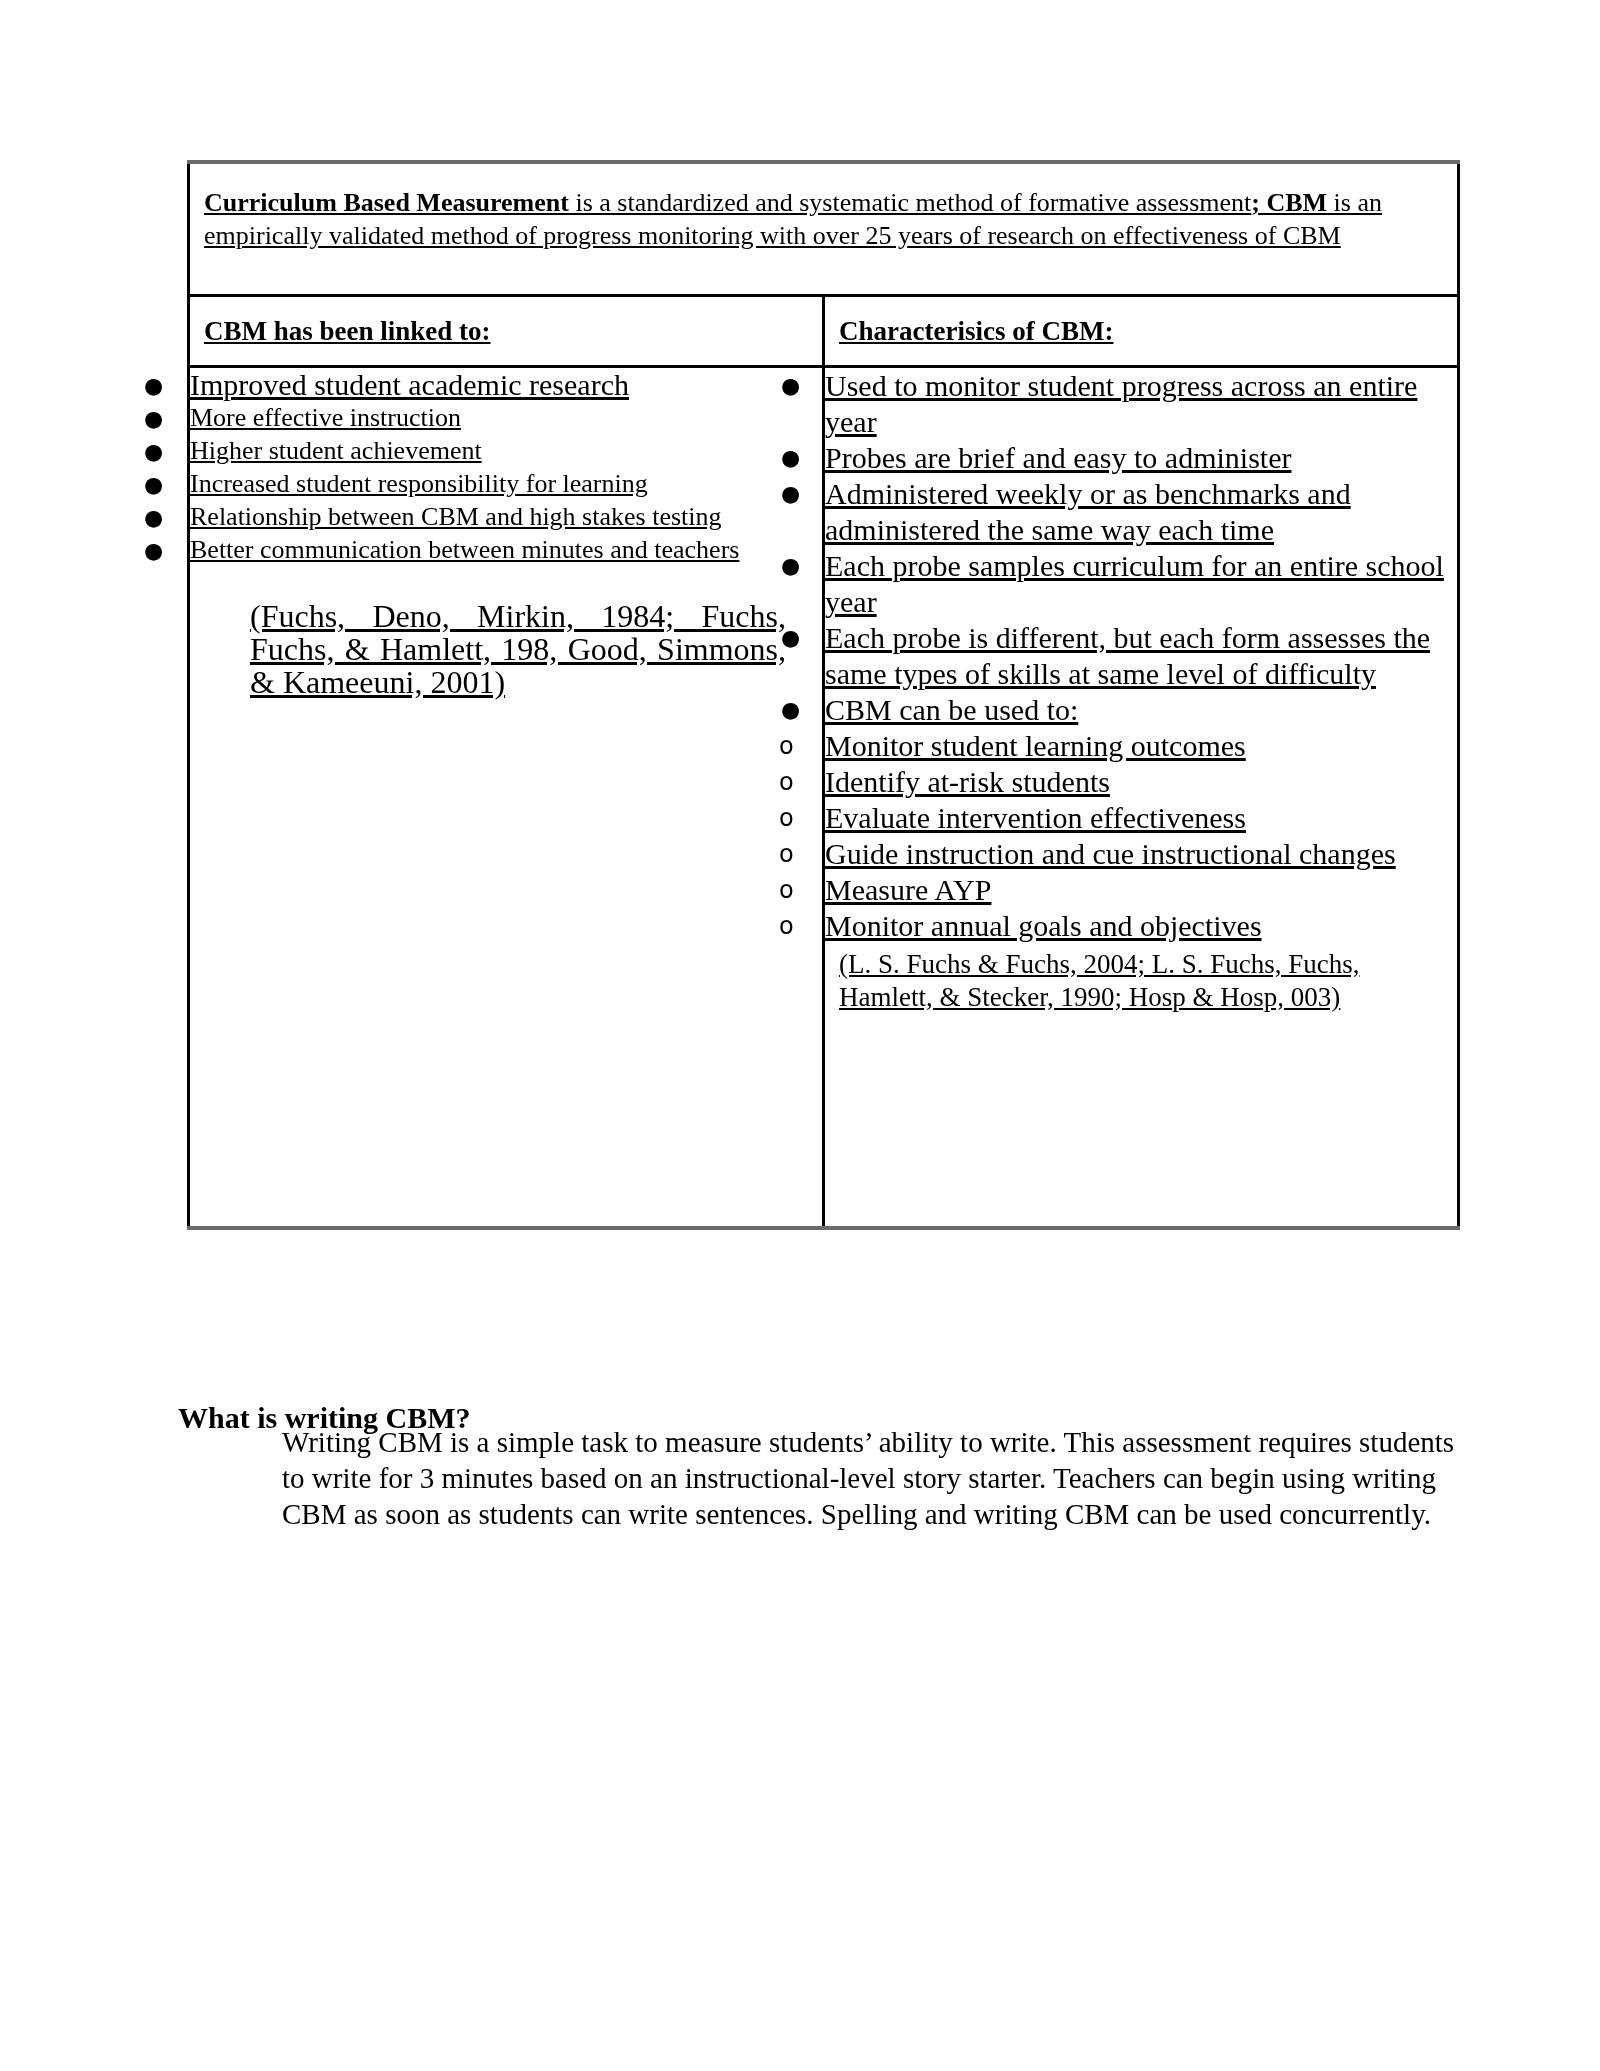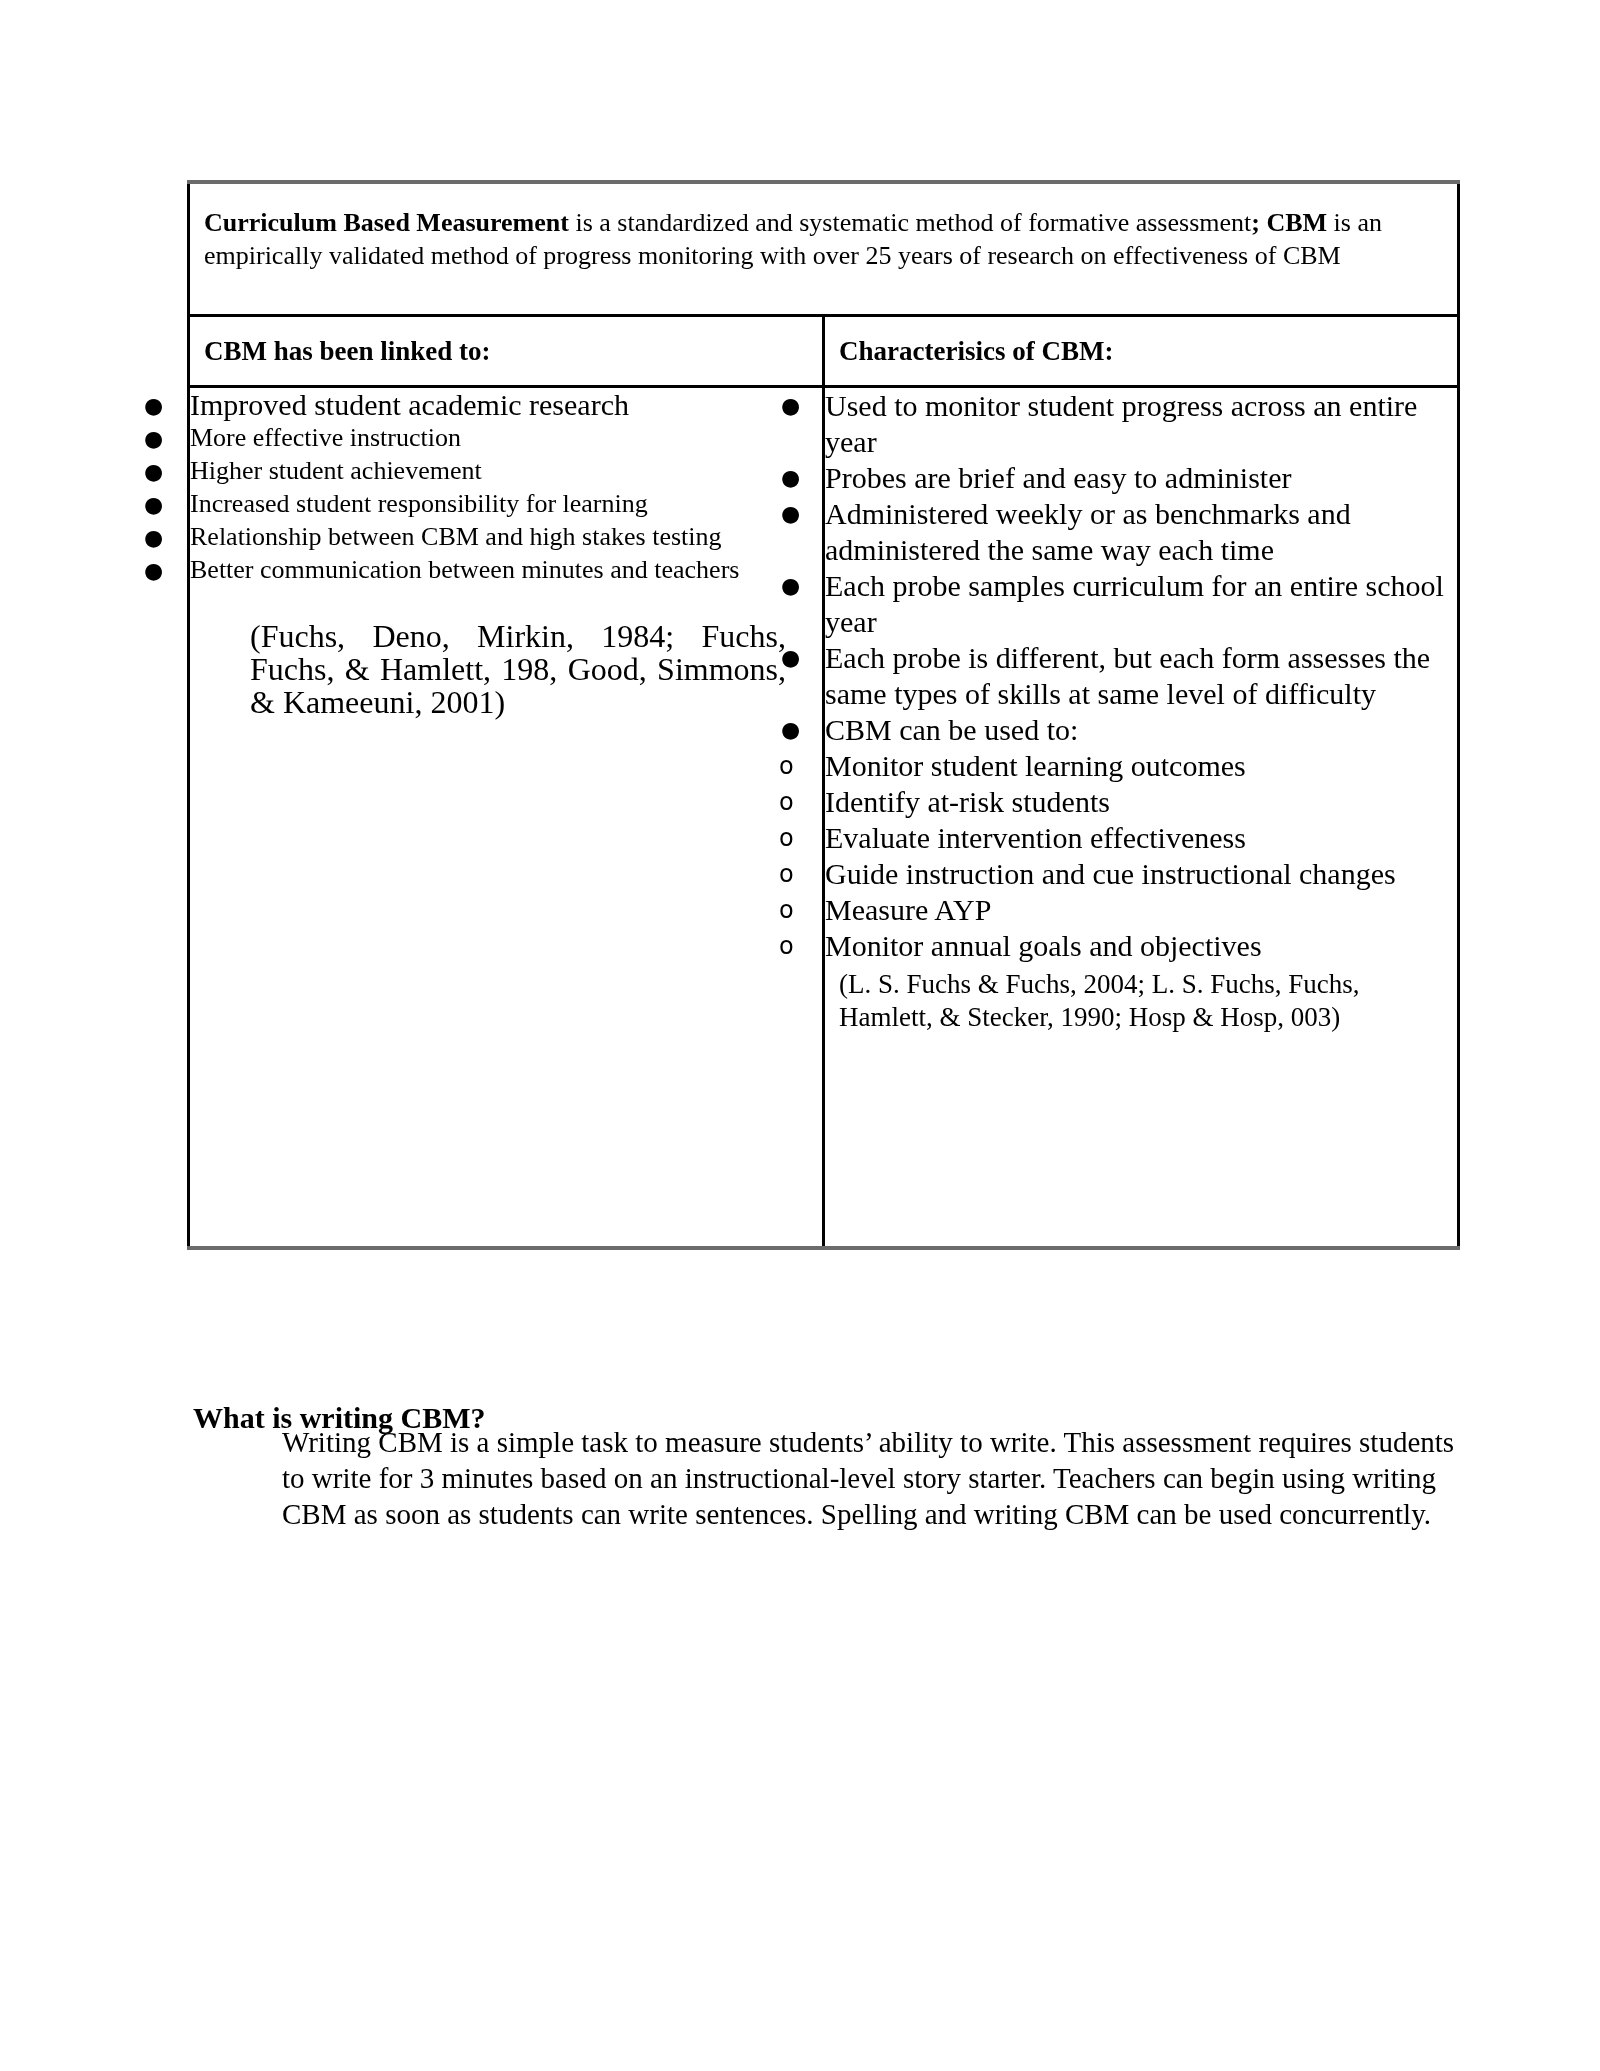--- a/index.html
+++ b/index.html
@@ -1,22 +1,22 @@
 <!DOCTYPE html>
 <html><head>
 <meta charset="utf-8">
 <style>
   html, body { margin: 0; padding: 0; background: #ffffff; }
   body {
     width: 1600px; height: 2071px; position: relative; overflow: hidden;
     font-family: "Liberation Serif", serif; color: #000;
   }
   .cbm-table {
-    position: absolute; left: 187px; top: 180px; width: 1273px;
-    border-collapse: collapse; table-layout: fixed;
+    position: absolute; left: 187px; top: 160px; width: 1273px;
+    border-collapse: collapse; table-layout: fixed; text-decoration: underline;
   }
   .cbm-table td { vertical-align: top; padding: 0; }
   .intro-cell {
     border-top: 4px solid #6b6b6b;
     border-left: 3px solid #000;
     border-right: 3px solid #000;
     border-bottom: 3px solid #000;
     height: 130px;
   }
   .intro-text {
@@ -54,21 +54,21 @@
   .sub-list { padding: 0 0 0 94px; margin: 0; }
   .sub-list > li { position: relative; }
   .sub-bullet {
     position: absolute; left: -46px; top: 0; font-size: 24px;
     font-family: "DejaVu Sans", sans-serif;
   }
   .citation-right {
     padding: 4px 30px 0 14px; font-size: 27px; line-height: 33px;
   }
   .section-heading {
-    position: absolute; left: 193px; top: 1400px;
+    position: absolute; left: 178px; top: 1400px;
     font-size: 30px; font-weight: bold; line-height: 36px;
   }
   .section-body {
     position: absolute; left: 282px; top: 1424px; width: 1180px;
     font-size: 29px; line-height: 36px;
   }
 </style>
 </head>
 <body>
 

